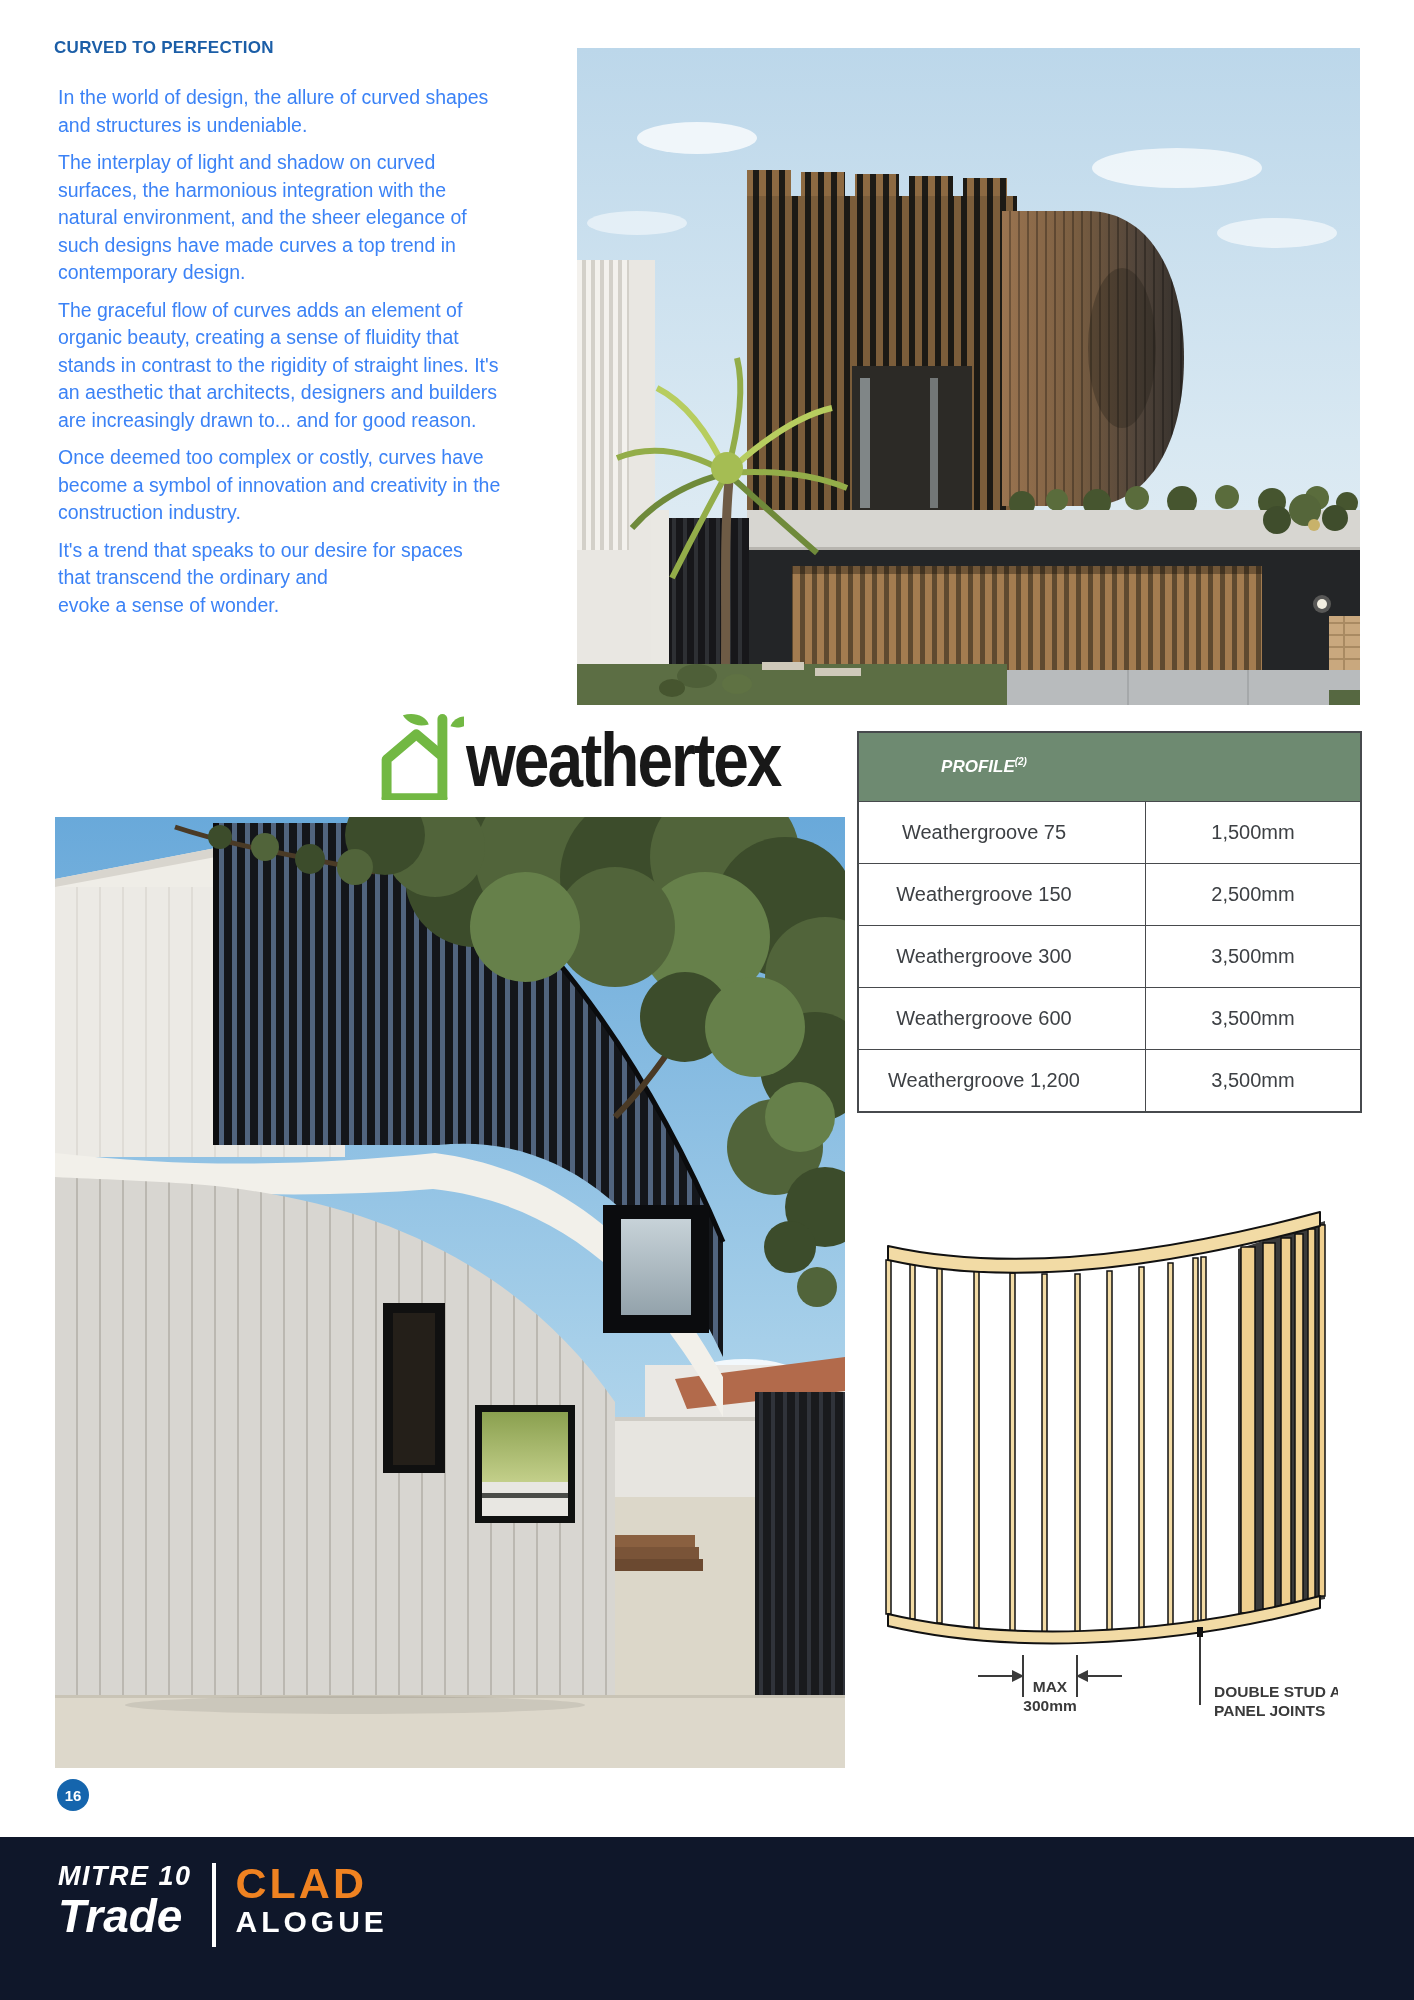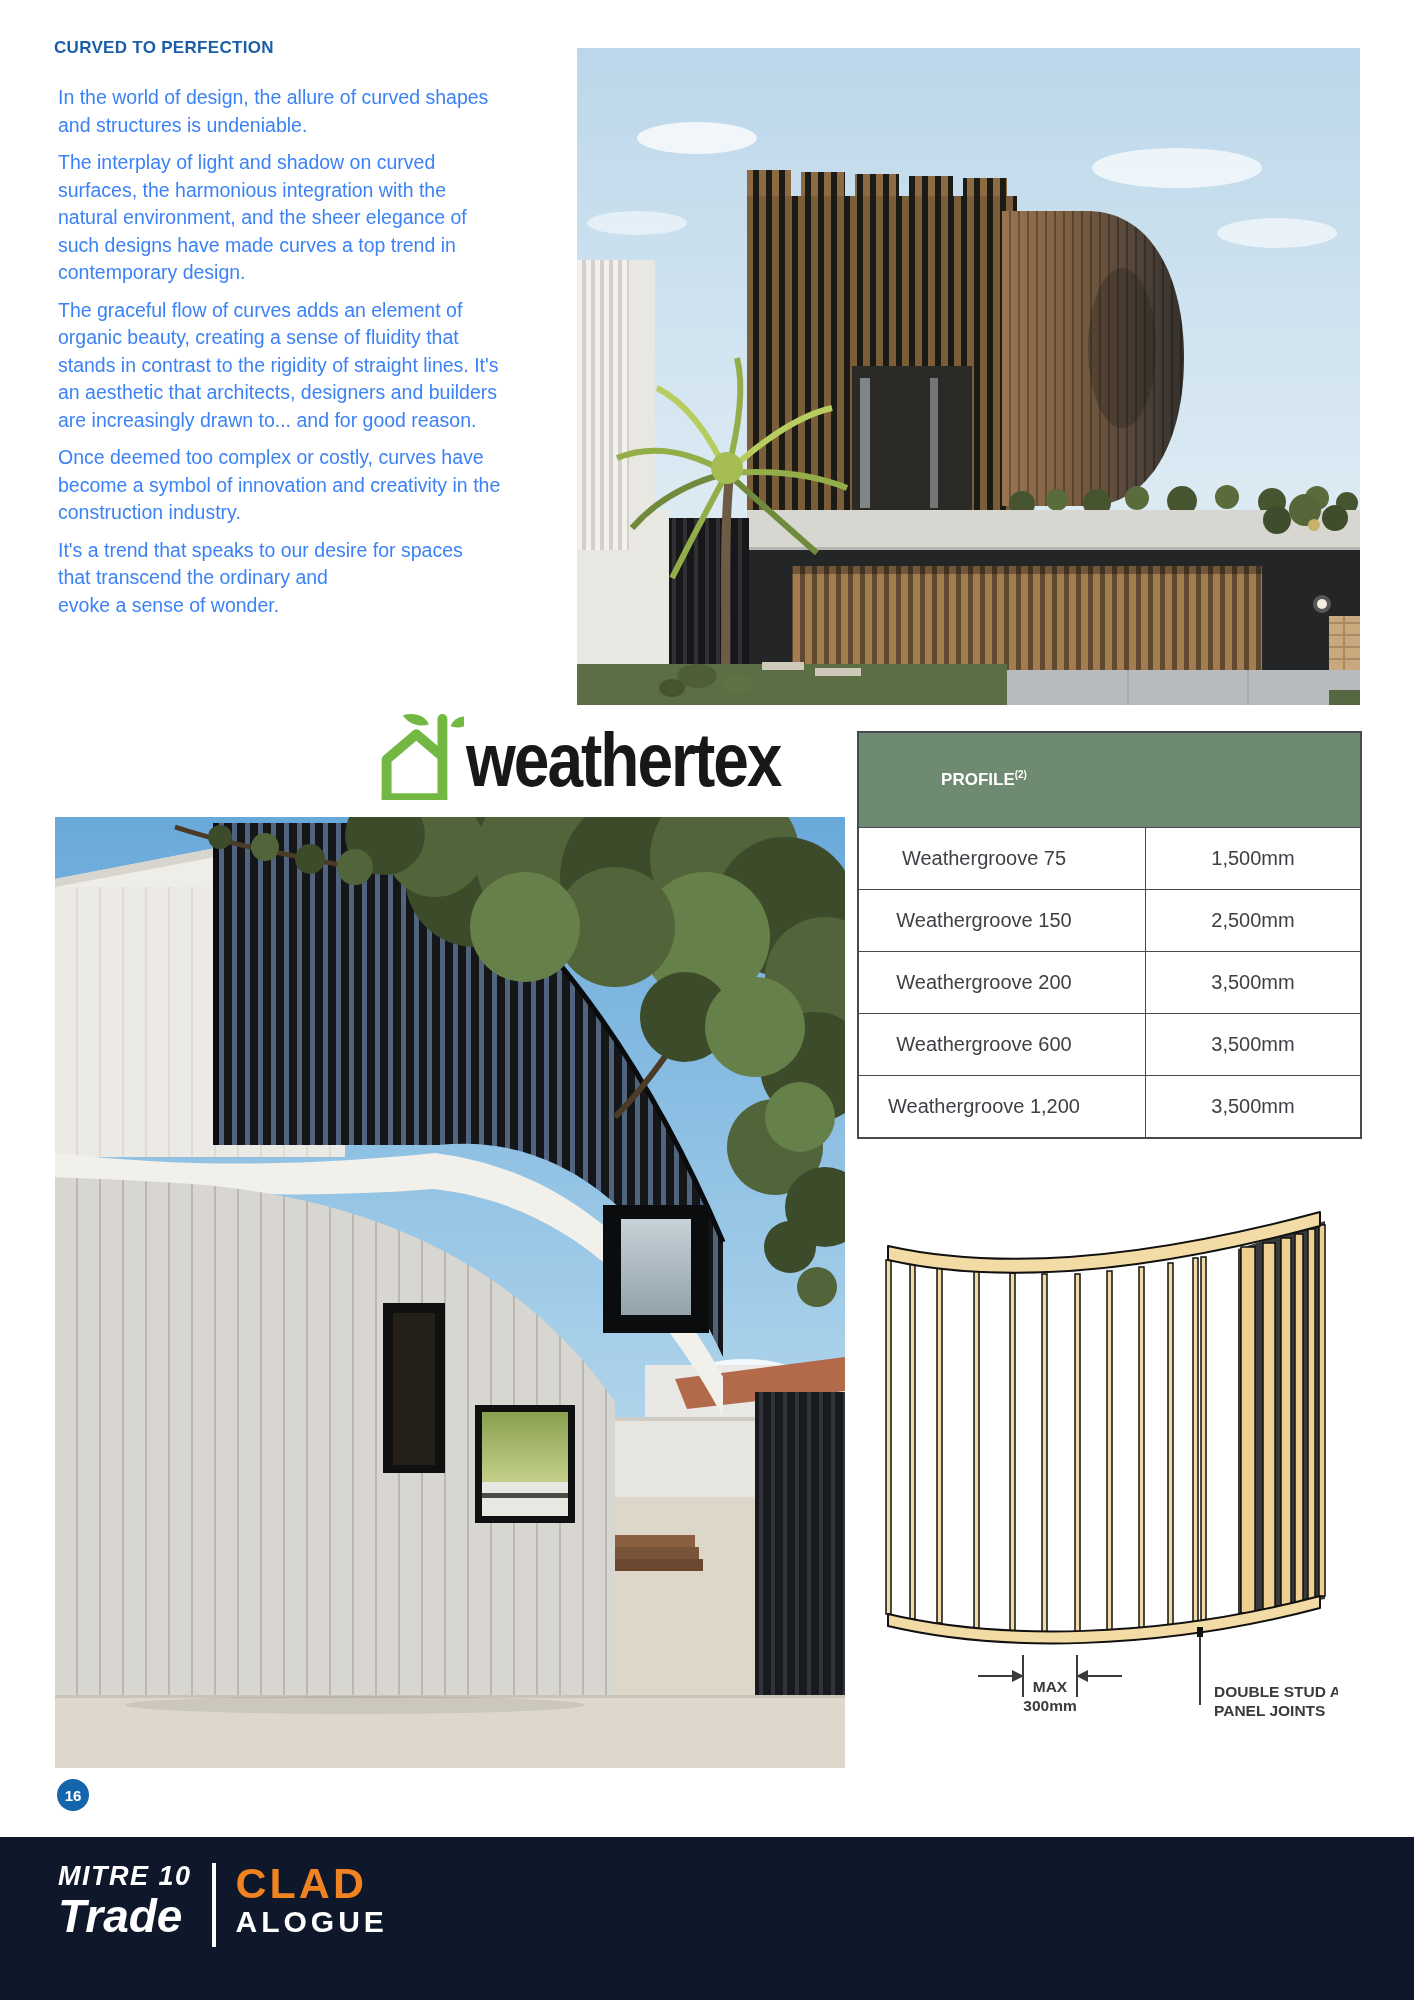--- a/index.html
+++ b/index.html
@@ -17,21 +17,21 @@
   .photo-bottom{left:55px;top:817px;width:790px;height:951px;}
   .photo-top svg,.photo-bottom svg,.diagram svg{display:block;}
 
   
   .wt-icon{left:374px;top:710px;width:90px;height:90px;}
   .wt-word{left:466px;top:731px;height:66px;line-height:66px;font-size:64px;font-weight:bold;
            color:#181818;letter-spacing:-2px;transform:scaleY(1.2);transform-origin:left 85%;}
 
   
   .ptable{left:857px;top:731px;width:505px;border:2px solid #474a4d;box-sizing:border-box;background:#fff;}
-  .thead{display:grid;grid-template-columns:250px 1fr;height:94px;background:#6e8a71;}
+  .thead{display:grid;grid-template-columns:250px 1fr;height:68px;background:#6e8a71;font-style:italic;}
   .thead .cell{display:flex;flex-direction:column;align-items:center;justify-content:center;
                color:#ffffff;font-weight:bold;font-size:17px;line-height:1.35;text-align:center;}
   .thead .cell+.cell{border-left:1.5px solid #474a4d;}
   .thead sup{font-size:10px;vertical-align:super;}
   .trow{display:grid;grid-template-columns:250px 1fr;height:61px;border-top:1.5px solid #474a4d;gap:36px;}
   .trow .cell{display:flex;align-items:center;justify-content:center;font-size:20px;color:#3d4044;}
   .trow .cell+.cell{border-left:1.5px solid #474a4d;}
 
   
   .diagram{left:878px;top:1205px;width:460px;height:515px;}
@@ -218,21 +218,21 @@
     </div>
     <div class="trow">
       <div class="cell">Weathergroove 75</div>
       <div class="cell">1,500mm</div>
     </div>
     <div class="trow">
       <div class="cell">Weathergroove 150</div>
       <div class="cell">2,500mm</div>
     </div>
     <div class="trow">
-      <div class="cell">Weathergroove 200</div>
+      <div class="cell">Weathergroove 300</div>
       <div class="cell">3,500mm</div>
     </div>
     <div class="trow">
       <div class="cell">Weathergroove 600</div>
       <div class="cell">3,500mm</div>
     </div>
     <div class="trow">
       <div class="cell">Weathergroove 1,200</div>
       <div class="cell">3,500mm</div>
     </div>

